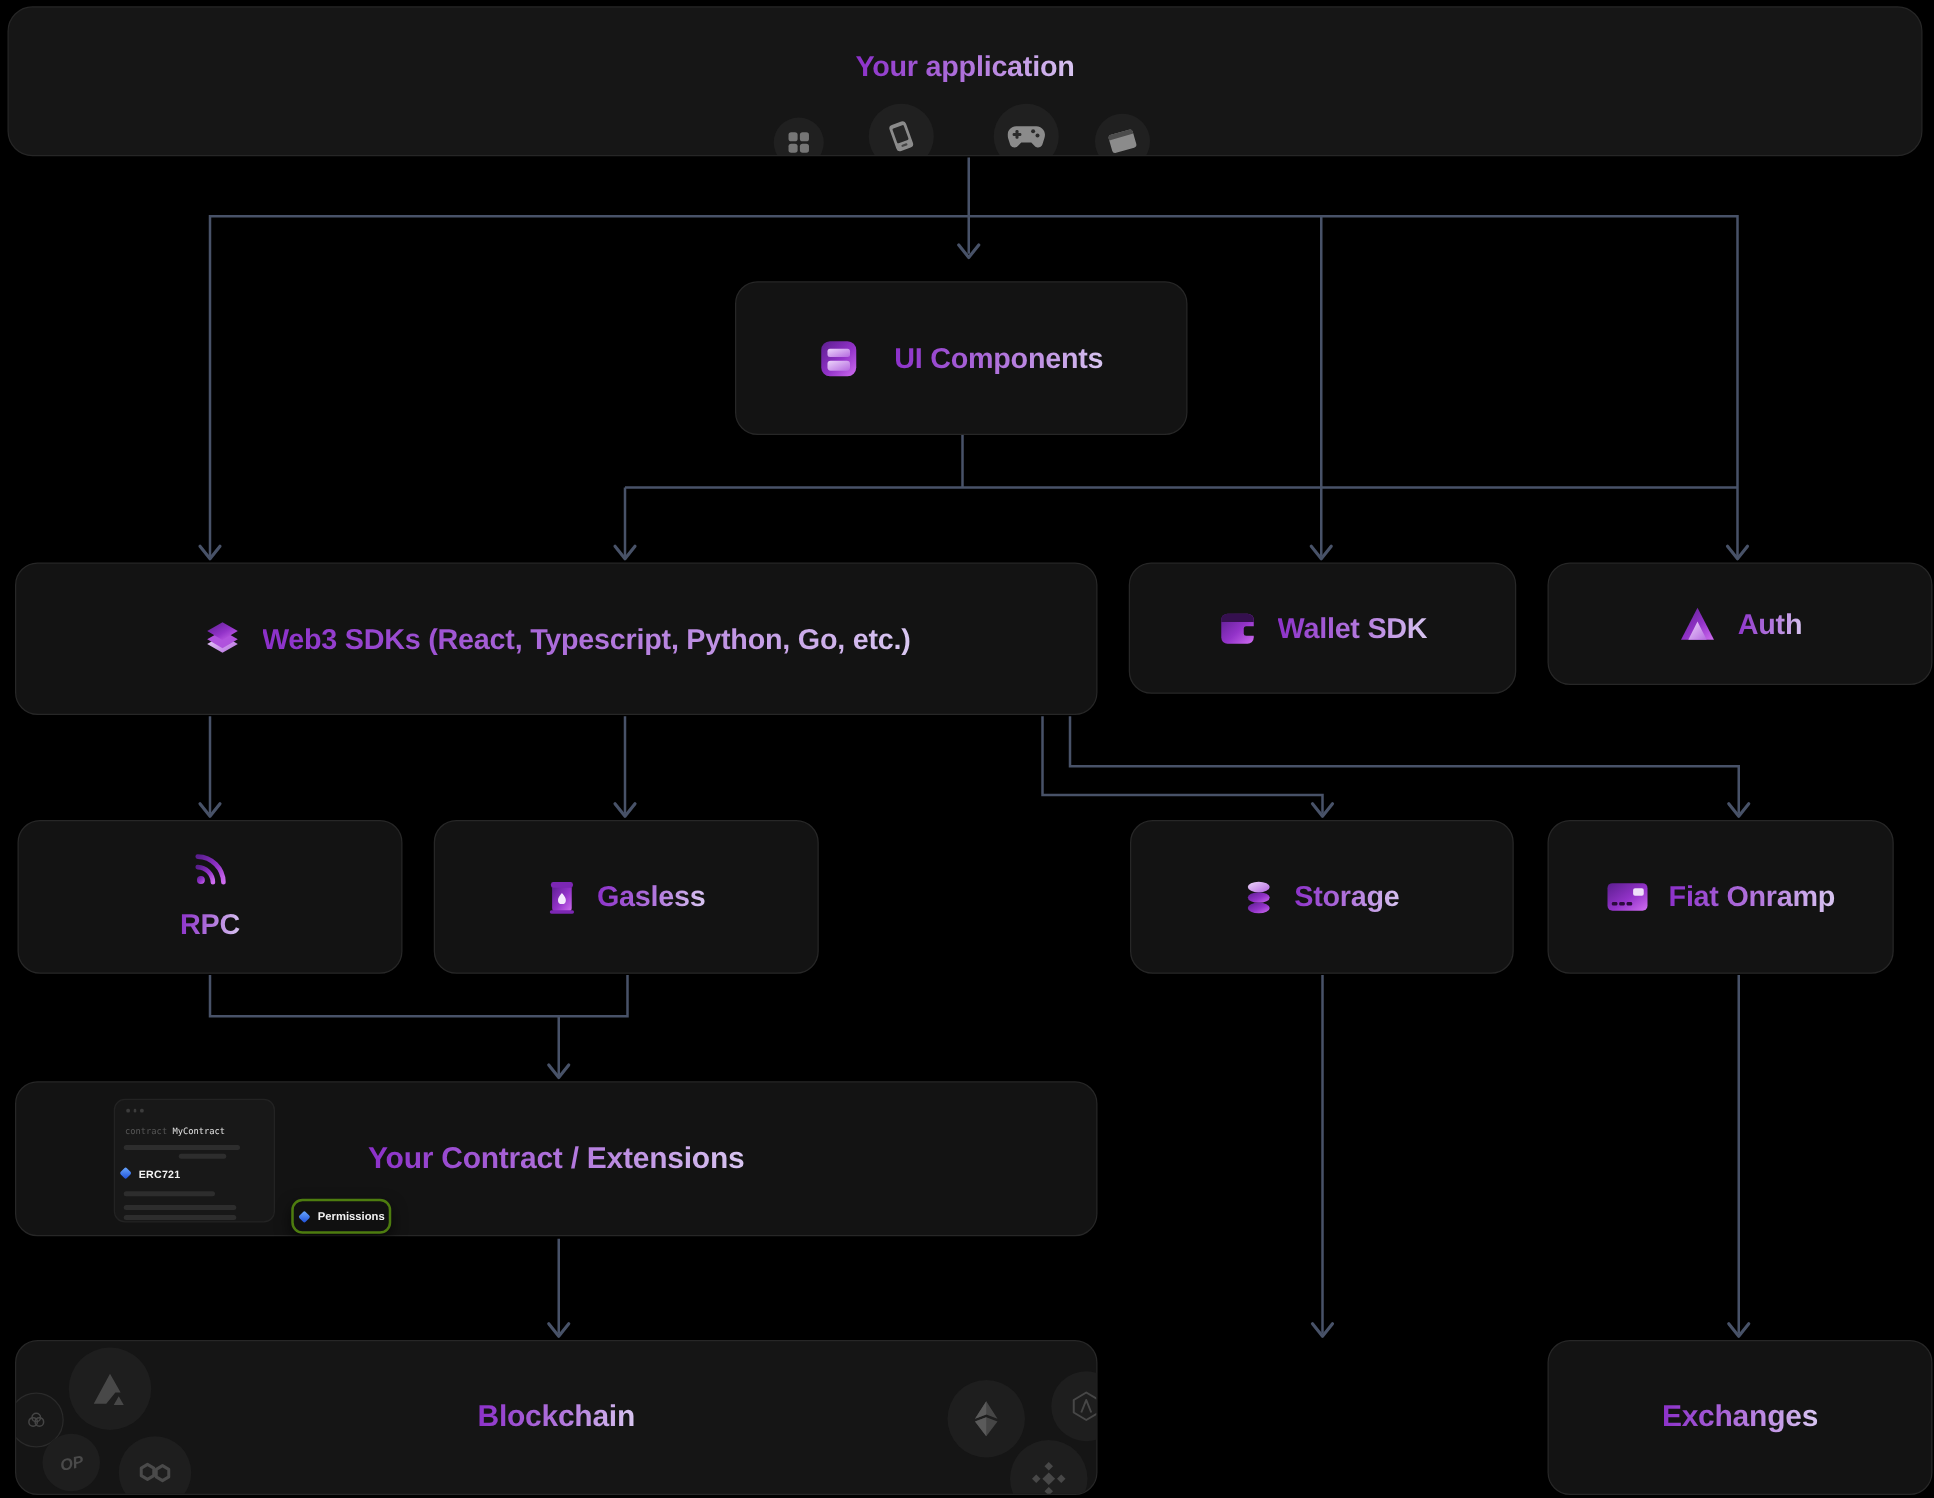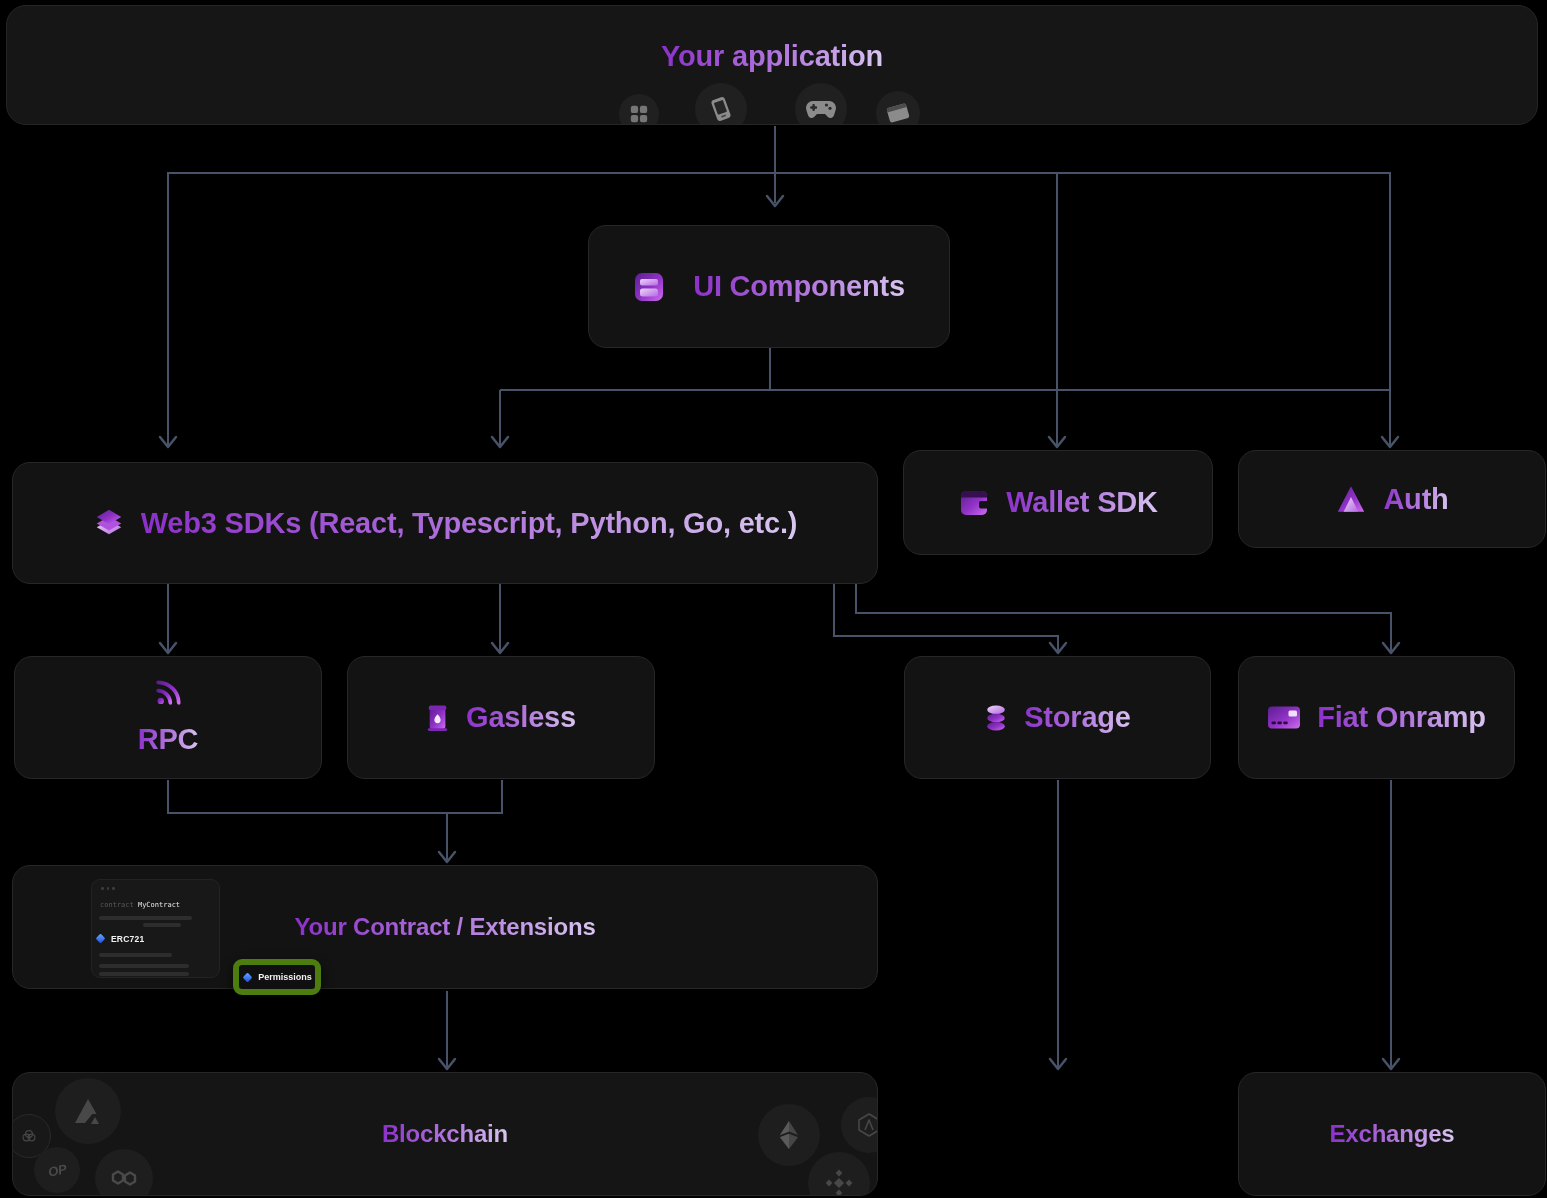--- a/index.html
+++ b/index.html
@@ -6,40 +6,40 @@
   #stage{position:relative;width:1547px;height:1198px;background:#000;overflow:hidden;
          font-family:"Liberation Sans",sans-serif;}
   svg.wires{position:absolute;left:0;top:0;z-index:0;}
   .panel{position:absolute;background:#131313;border:1px solid #272727;border-radius:18px;
          box-sizing:border-box;display:flex;align-items:center;justify-content:center;gap:16px;
          z-index:2;overflow:hidden;}
   .topbar{position:absolute;left:6px;top:5px;width:1532px;height:120px;background:#161616;
           border:1px solid #262626;border-radius:20px;box-sizing:border-box;overflow:hidden;z-index:2;}
   .grad{background-image:linear-gradient(97deg,#8b2fc9 0%,#b379dd 55%,#d9c7f1 100%);
         -webkit-background-clip:text;background-clip:text;color:transparent;
-        font-weight:700;font-size:29px;letter-spacing:-0.2px;white-space:nowrap;}
+        font-weight:700;font-size:23px;letter-spacing:-0.2px;white-space:nowrap;}
   .title-wrap{position:absolute;left:0;top:34px;width:100%;text-align:center;}
   .pcircle{position:absolute;border-radius:50%;background:#202020;display:flex;
            align-items:center;justify-content:center;}
   .chip{position:absolute;border-radius:50%;background:#1e1e1e;display:flex;
         align-items:center;justify-content:center;}
   .nicon{display:flex;align-items:center;justify-content:center;}
   
   .ccard{position:absolute;left:78px;top:13px;width:127px;height:97px;background:#181818;
          border:1px solid #232323;border-radius:9px;z-index:3;}
   .cdots{position:absolute;left:9px;top:7px;display:flex;gap:3px;}
   .cdots i{width:2.5px;height:2.5px;border-radius:50%;background:#3c3c3c;}
   .ccode{position:absolute;left:8px;top:21px;font-family:"DejaVu Sans Mono",monospace;font-size:7px;white-space:nowrap;}
   .ccode .kw{color:#585858;}
   .ccode .nm{color:#e6e6e6;font-weight:400;margin-top:16px;}
   .cline{position:absolute;height:4px;border-radius:2px;background:#2d2d2d;}
   .cbadge-row{position:absolute;left:3px;top:53px;display:flex;align-items:center;gap:5px;}
   .cbadge-row b{color:#f2f2f2;font-size:8.5px;letter-spacing:0.2px;}
   .perm{position:absolute;left:141px;top:79px;width:76px;height:24px;background:#101010;
-        border:6px solid #4d7c0f;border-radius:9px;display:flex;align-items:center;justify-content:center;
+        border:2px solid #4d7c0f;border-radius:9px;display:flex;align-items:center;justify-content:center;
         gap:5px;z-index:4;box-shadow:0 5px 12px rgba(0,0,0,.65);}
   .perm b{color:#f2f2f2;font-size:9px;}
 </style>
 </head>
 <body>
 
 <div id="stage">
 
   <svg width="0" height="0" style="position:absolute" aria-hidden="true">
     <defs>
@@ -129,21 +129,21 @@
     <span class="nicon">
       <svg width="32" height="32" viewBox="0 0 32 32">
         <rect x="2" y="2" width="28" height="28" rx="7" fill="url(#gP)"></rect>
         <rect x="7" y="8" width="18" height="6.5" rx="2" fill="url(#gL)"></rect>
         <rect x="7" y="17.5" width="18" height="8" rx="2.5" fill="url(#gL)"></rect>
       </svg>
       </span>
     <span class="grad">UI Components</span>
   </div>
 
-  <div class="panel" style="left:12px;top:450px;width:866px;height:122px;margin-top:12px;">
+  <div class="panel" style="left:12px;top:450px;width:866px;height:122px;">
     <span class="nicon">
       <svg width="32" height="32" viewBox="0 0 34 34">
         <polygon points="17,14 30,21.5 17,29 4,21.5" fill="url(#gL)"></polygon>
         <polygon points="17,10 30,17.5 17,25 4,17.5" fill="#b052dd"></polygon>
         <polygon points="17,3 30,10.5 17,18 4,10.5" fill="url(#gP)"></polygon>
       </svg>
       </span>
     <span class="grad">Web3 SDKs (React, Typescript, Python, Go, etc.)</span>
   </div>
 

